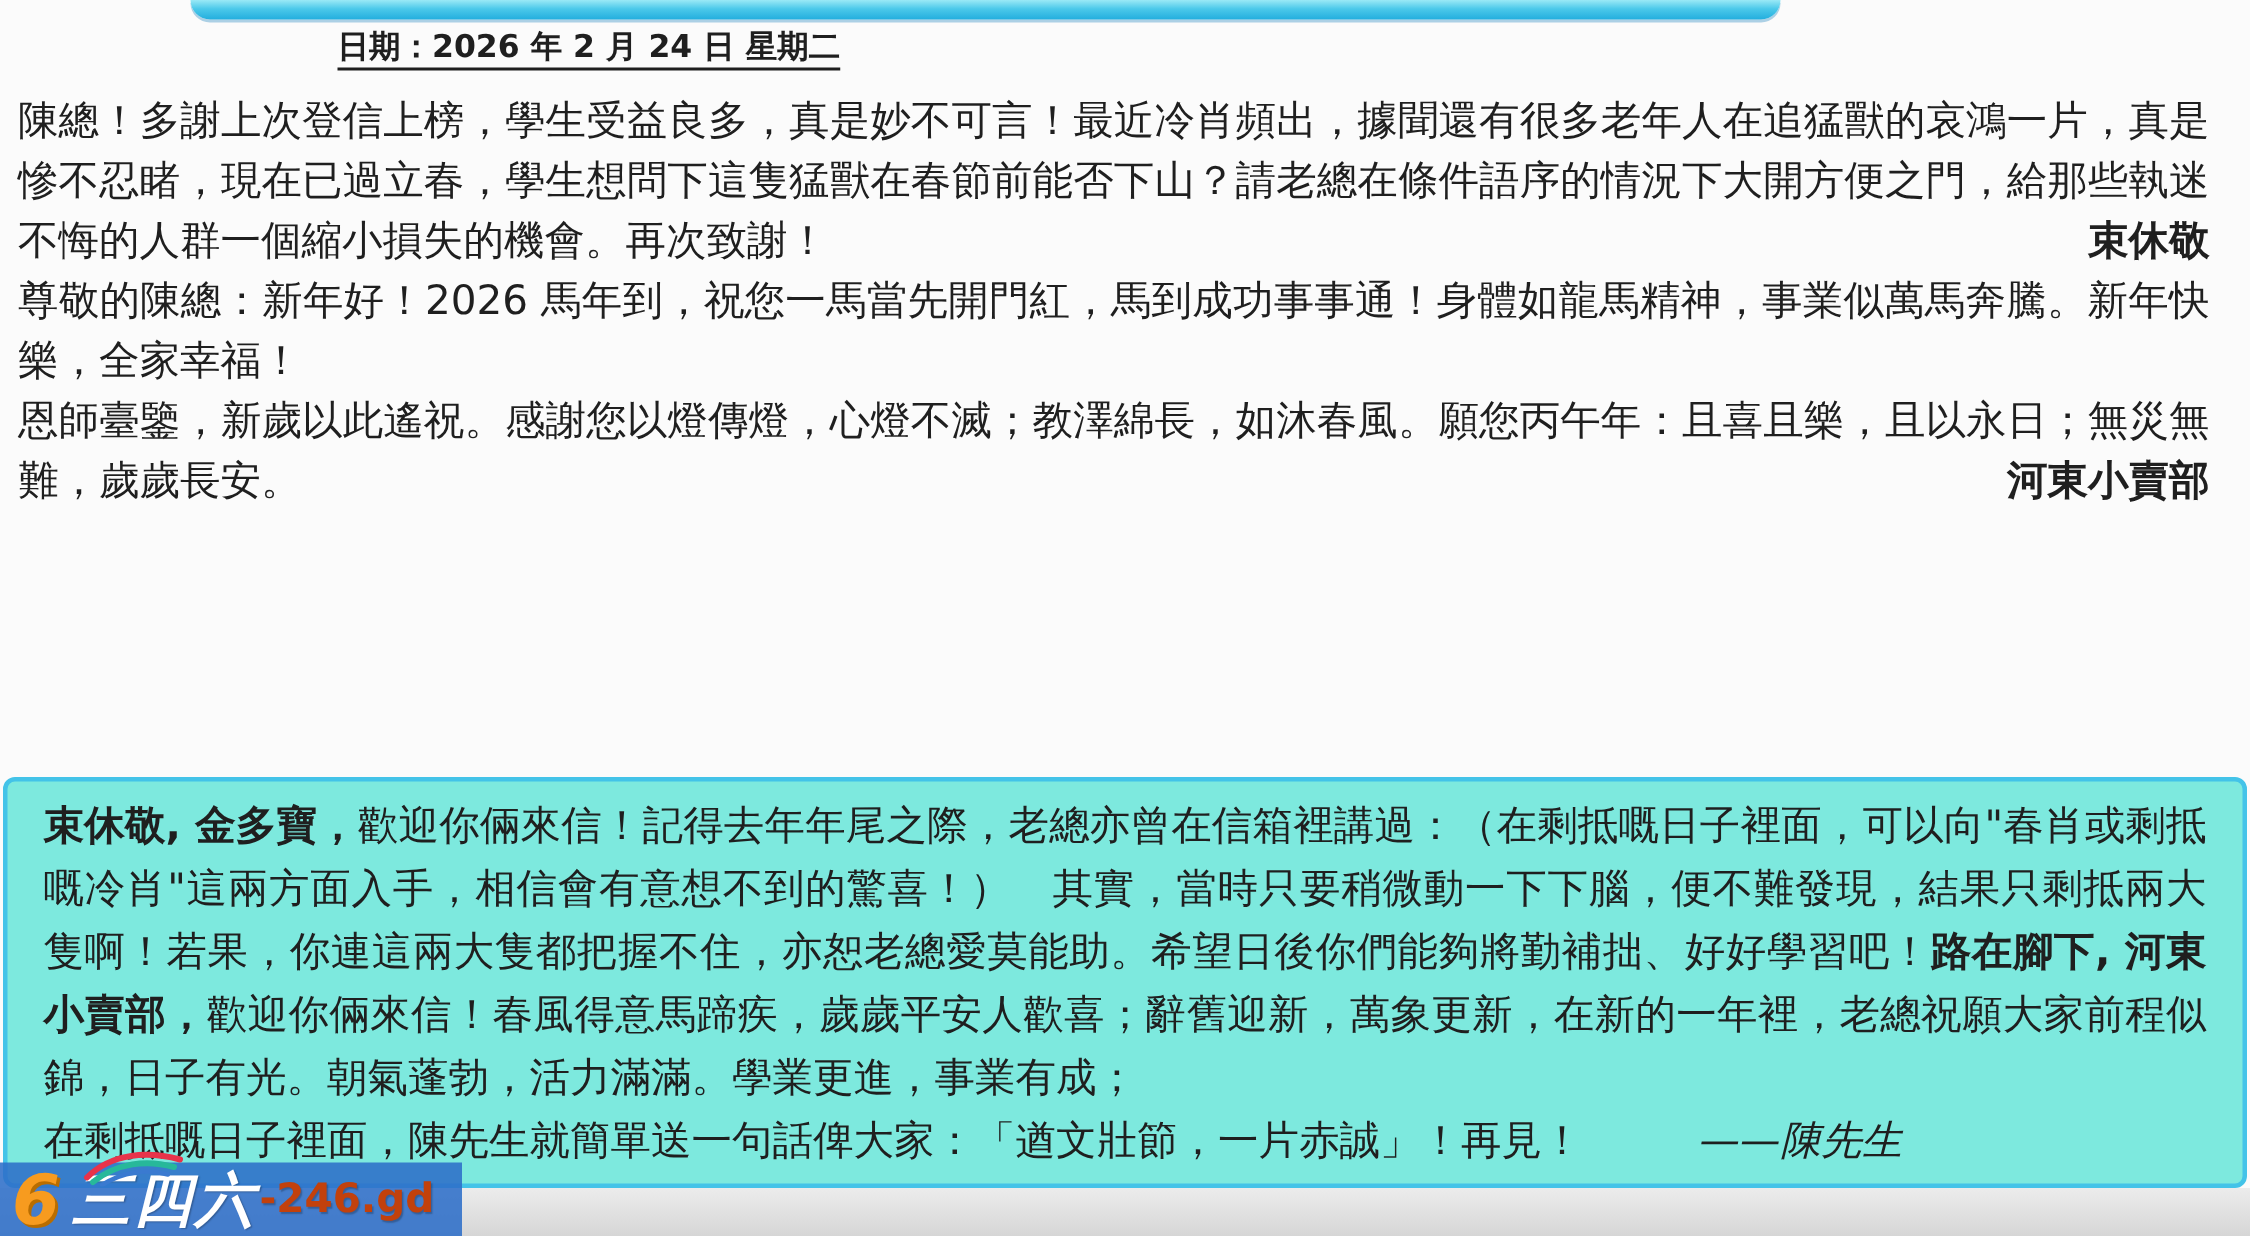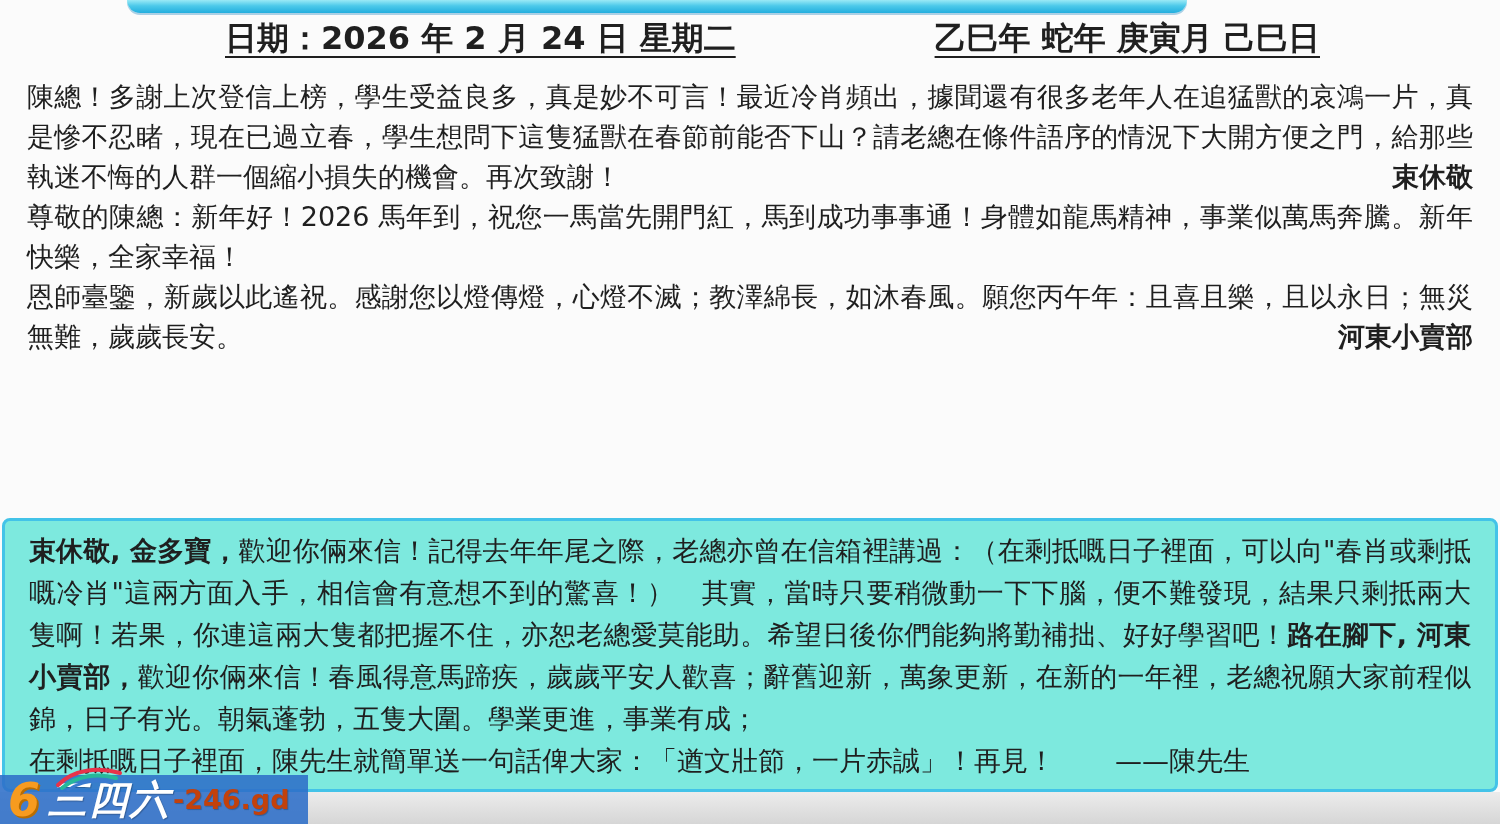--- a/index.html
+++ b/index.html
@@ -21,32 +21,32 @@
     width: 1060px; height: 13px;
     background: linear-gradient(180deg, #9ae9f6 0%, #4cc9ea 45%, #23aede 100%);
     border-radius: 0 0 14px 14px;
     box-shadow: 0 2px 0 rgba(26, 128, 188, 0.35);
   }
   
   .header {
     display: flex;
     justify-content: space-between;
     padding: 17px 180px 0 225px;
-    font-size: 32px;
+    font-size: 21px;
     font-weight: 700;
     white-space: nowrap;
   }
   .header .hdr {
     text-decoration: underline;
     text-decoration-thickness: 2px;
     text-underline-offset: 7px;
   }
   
   .letters {
-    padding: 16px 27px 0 27px;
+    padding: 16px 27px 0 12px;
     font-size: 27px;
     line-height: 40px;
     font-weight: 500;
     text-align: justify;
   }
   .letter { clear: both; }
   .letter .sig {
     float: right;
     font-weight: 700;
     padding-left: 30px;
@@ -60,21 +60,21 @@
     border: 3px solid #43c3e8;
     border-radius: 8px;
     padding: 9px 24px 0 24px;
     font-size: 27px;
     line-height: 42px;
     font-weight: 500;
     text-align: justify;
     overflow: hidden;
   }
   .reply-box b { font-weight: 700; }
-  .reply-sig { margin-left: 60px; white-space: nowrap; }
+  .reply-sig { margin-left: 78px; white-space: nowrap; font-style: italic; }
   
   .bottom-strip {
     position: absolute;
     left: 0; right: 0; bottom: 0;
     height: 32px;
     background: linear-gradient(180deg, #ececec 0%, #d6d6d6 100%);
   }
   
   .watermark {
     position: absolute;
@@ -117,40 +117,39 @@
 </style>
 </head>
 <body>
 
 <div class="page">
 
   <div class="top-bar"></div>
 
   <div class="header">
     <span class="hdr">日期：2026 年 2 月 24 日 星期二</span>
-    <span class="hdr">乙巳年 蛇年 庚寅月 己巳日</span>
   </div>
 
   <div class="letters">
     <p class="letter">
       <span>陳總！多謝上次登信上榜，學生受益良多，真是妙不可言！最近冷肖頻出，據聞還有很多老年人在追猛獸的哀鴻一片，真是慘不忍睹，現在已過立春，學生想問下這隻猛獸在春節前能否下山？請老總在條件語序的情況下大開方便之門，給那些執迷不悔的人群一個縮小損失的機會。再次致謝！</span>
       <span class="sig">束休敬</span>
     </p>
     <p class="letter">
       <span>尊敬的陳總：新年好！2026 馬年到，祝您一馬當先開門紅，馬到成功事事通！身體如龍馬精神，事業似萬馬奔騰。新年快樂，全家幸福！</span>
     </p>
     <p class="letter">
       <span>恩師臺鑒，新歲以此遙祝。感謝您以燈傳燈，心燈不滅；教澤綿長，如沐春風。願您丙午年：且喜且樂，且以永日；無災無難，歲歲長安。</span>
       <span class="sig">河東小賣部</span>
     </p>
   </div>
 
   <div class="reply-box">
     <p>
-      <b>束休敬, 金多寶，</b><span>歡迎你倆來信！記得去年年尾之際，老總亦曾在信箱裡講過：（在剩抵嘅日子裡面，可以向"春肖或剩抵嘅冷肖"這兩方面入手，相信會有意想不到的驚喜！）　其實，當時只要稍微動一下下腦，便不難發現，結果只剩抵兩大隻啊！若果，你連這兩大隻都把握不住，亦恕老總愛莫能助。希望日後你們能夠將勤補拙、好好學習吧！</span><b>路在腳下, 河東小賣部，</b><span>歡迎你倆來信！春風得意馬蹄疾，歲歲平安人歡喜；辭舊迎新，萬象更新，在新的一年裡，老總祝願大家前程似錦，日子有光。朝氣蓬勃，五隻大圍。學業更進，事業有成；</span>
+      <b>束休敬, 金多寶，</b><span>歡迎你倆來信！記得去年年尾之際，老總亦曾在信箱裡講過：（在剩抵嘅日子裡面，可以向"春肖或剩抵嘅冷肖"這兩方面入手，相信會有意想不到的驚喜！）　其實，當時只要稍微動一下下腦，便不難發現，結果只剩抵兩大隻啊！若果，你連這兩大隻都把握不住，亦恕老總愛莫能助。希望日後你們能夠將勤補拙、好好學習吧！</span><b>路在腳下, 河東小賣部，</b><span>歡迎你倆來信！春風得意馬蹄疾，歲歲平安人歡喜；辭舊迎新，萬象更新，在新的一年裡，老總祝願大家前程似錦，日子有光。朝氣蓬勃，活力滿滿。學業更進，事業有成；</span>
     </p>
     <p>
       <span>在剩抵嘅日子裡面，陳先生就簡單送一句話俾大家：「遒文壯節，一片赤誠」！再見！</span><span class="reply-sig">——陳先生</span>
     </p>
   </div>
 
   <div class="bottom-strip"></div>
 
   <div class="watermark">
     <span class="wm-six">6</span>

